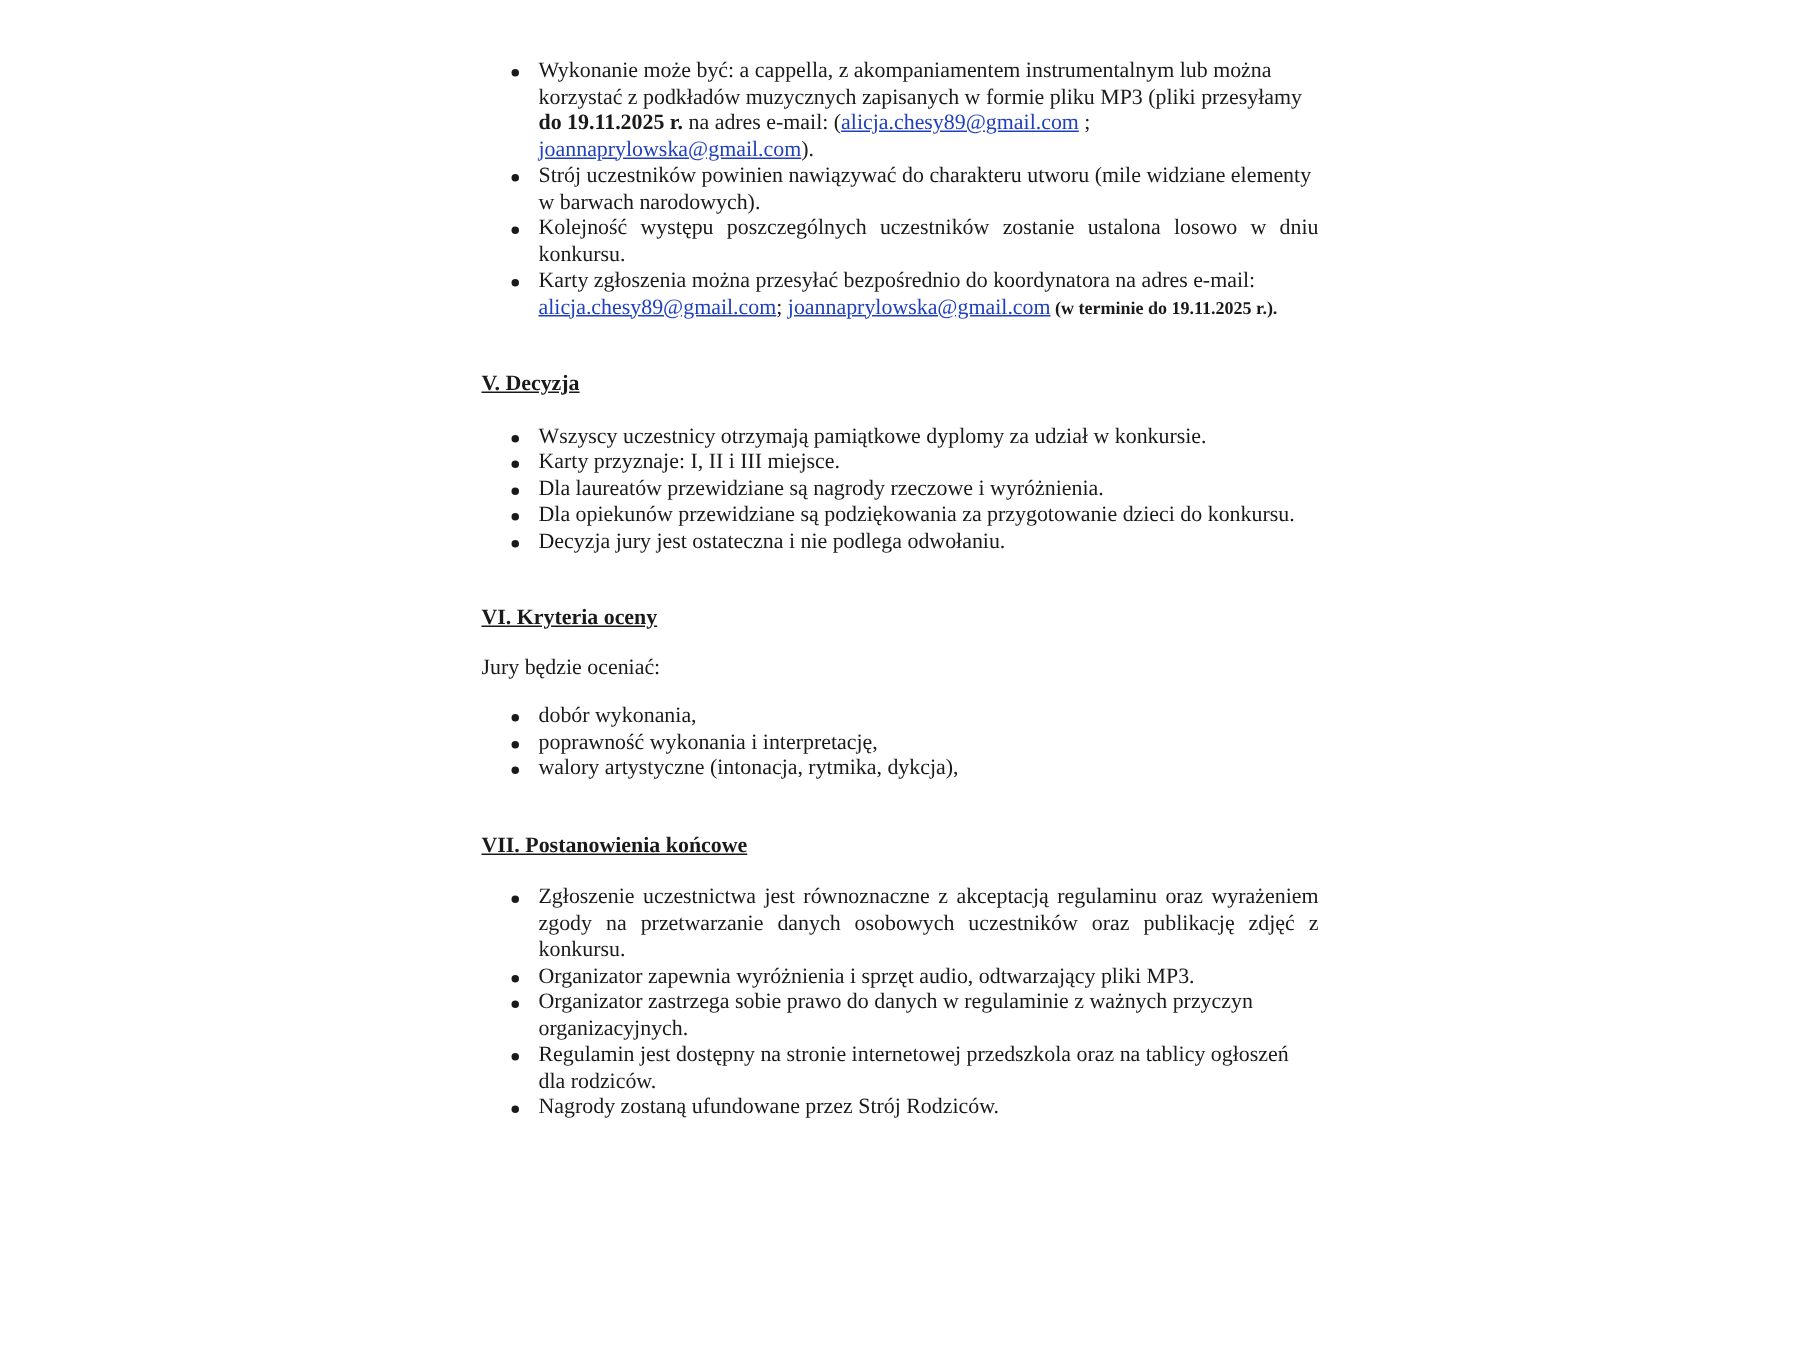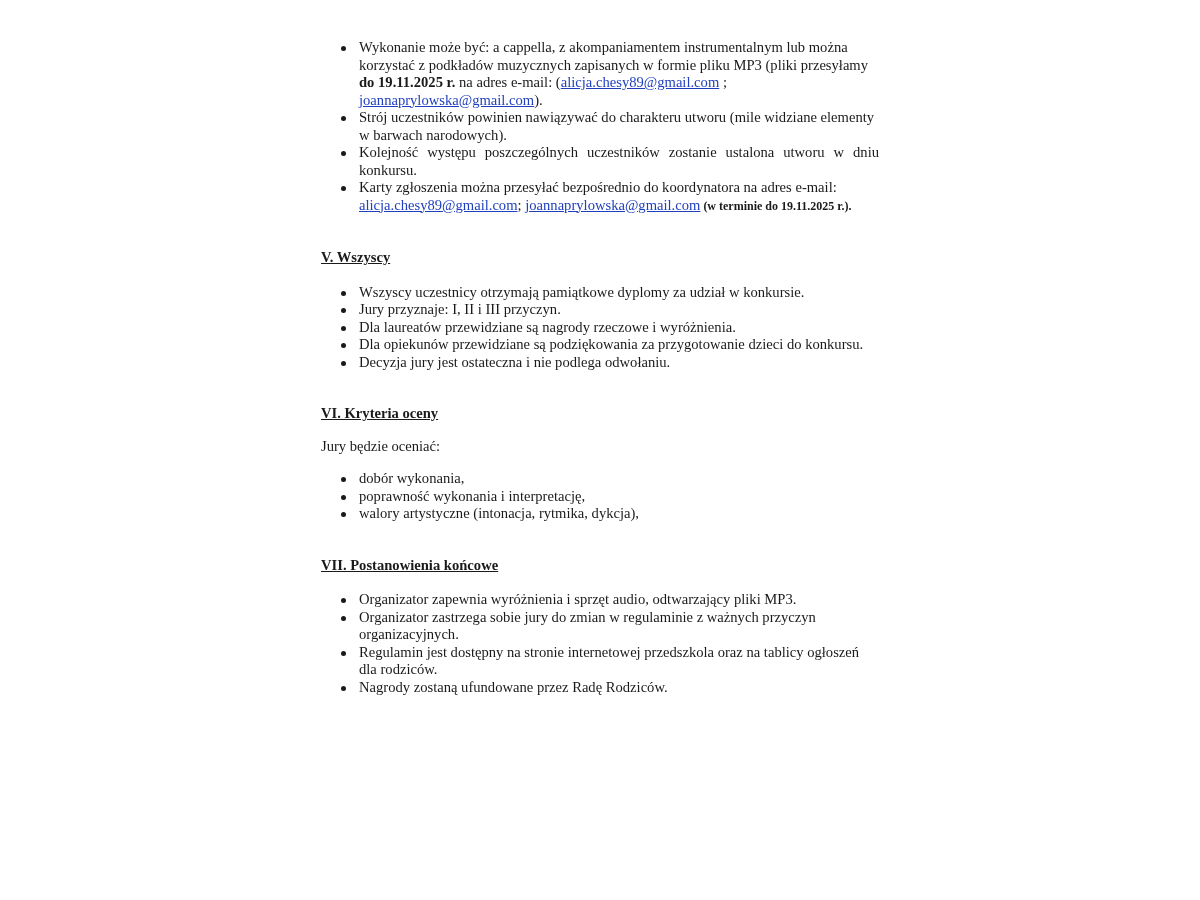--- a/index.html
+++ b/index.html
@@ -65,31 +65,31 @@
   p { margin: 0; }
 </style>
 </head>
 <body>
 
 <div class="page">
 
   <ul>
     <li><span>Wykonanie może być: a cappella, z akompaniamentem instrumentalnym lub można korzystać z podkładów muzycznych zapisanych w formie pliku MP3 (pliki przesyłamy </span><span class="bold">do 19.11.2025 r.</span><span> na adres e-mail: (</span><a>alicja.chesy89@gmail.com</a><span> ; </span><a>joannaprylowska@gmail.com</a><span>).</span></li>
     <li>Strój uczestników powinien nawiązywać do charakteru utworu (mile widziane elementy w barwach narodowych).</li>
-    <li class="justify">Kolejność występu poszczególnych uczestników zostanie ustalona utworu w dniu konkursu.</li>
+    <li class="justify">Kolejność występu poszczególnych uczestników zostanie ustalona losowo w dniu konkursu.</li>
     <li><span>Karty zgłoszenia można przesyłać bezpośrednio do koordynatora na adres e-mail: </span><a>alicja.chesy89@gmail.com</a><span>; </span><a>joannaprylowska@gmail.com</a><span class="small-bold"> (w terminie do 19.11.2025 r.).</span></li>
   </ul>
 
   <div class="gap-section"></div>
 
-  <h2>V. Wszyscy</h2>
+  <h2>V. Decyzja</h2>
   <div class="gap-after-heading"></div>
   <ul>
     <li>Wszyscy uczestnicy otrzymają pamiątkowe dyplomy za udział w konkursie.</li>
-    <li>Jury przyznaje: I, II i III przyczyn.</li>
+    <li>Karty przyznaje: I, II i III miejsce.</li>
     <li>Dla laureatów przewidziane są nagrody rzeczowe i wyróżnienia.</li>
     <li>Dla opiekunów przewidziane są podziękowania za przygotowanie dzieci do konkursu.</li>
     <li>Decyzja jury jest ostateczna i nie podlega odwołaniu.</li>
   </ul>
 
   <div class="gap-section"></div>
 
   <h2>VI. Kryteria oceny</h2>
   <div class="gap-para"></div>
   <p>Jury będzie oceniać:</p>
@@ -98,19 +98,20 @@
     <li>dobór wykonania,</li>
     <li>poprawność wykonania i interpretację,</li>
     <li>walory artystyczne (intonacja, rytmika, dykcja),</li>
   </ul>
 
   <div class="gap-section"></div>
 
   <h2>VII. Postanowienia końcowe</h2>
   <div class="gap-after-heading"></div>
   <ul>
+    <li class="justify">Zgłoszenie uczestnictwa jest równoznaczne z akceptacją regulaminu oraz wyrażeniem zgody na przetwarzanie danych osobowych uczestników oraz publikację zdjęć z konkursu.</li>
     <li>Organizator zapewnia wyróżnienia i sprzęt audio, odtwarzający pliki MP3.</li>
-    <li>Organizator zastrzega sobie jury do zmian w regulaminie z ważnych przyczyn organizacyjnych.</li>
+    <li>Organizator zastrzega sobie prawo do danych w regulaminie z ważnych przyczyn organizacyjnych.</li>
     <li>Regulamin jest dostępny na stronie internetowej przedszkola oraz na tablicy ogłoszeń dla rodziców.</li>
-    <li>Nagrody zostaną ufundowane przez Radę Rodziców.</li>
+    <li>Nagrody zostaną ufundowane przez Strój Rodziców.</li>
   </ul>
 
 </div>
 
 </body></html>

